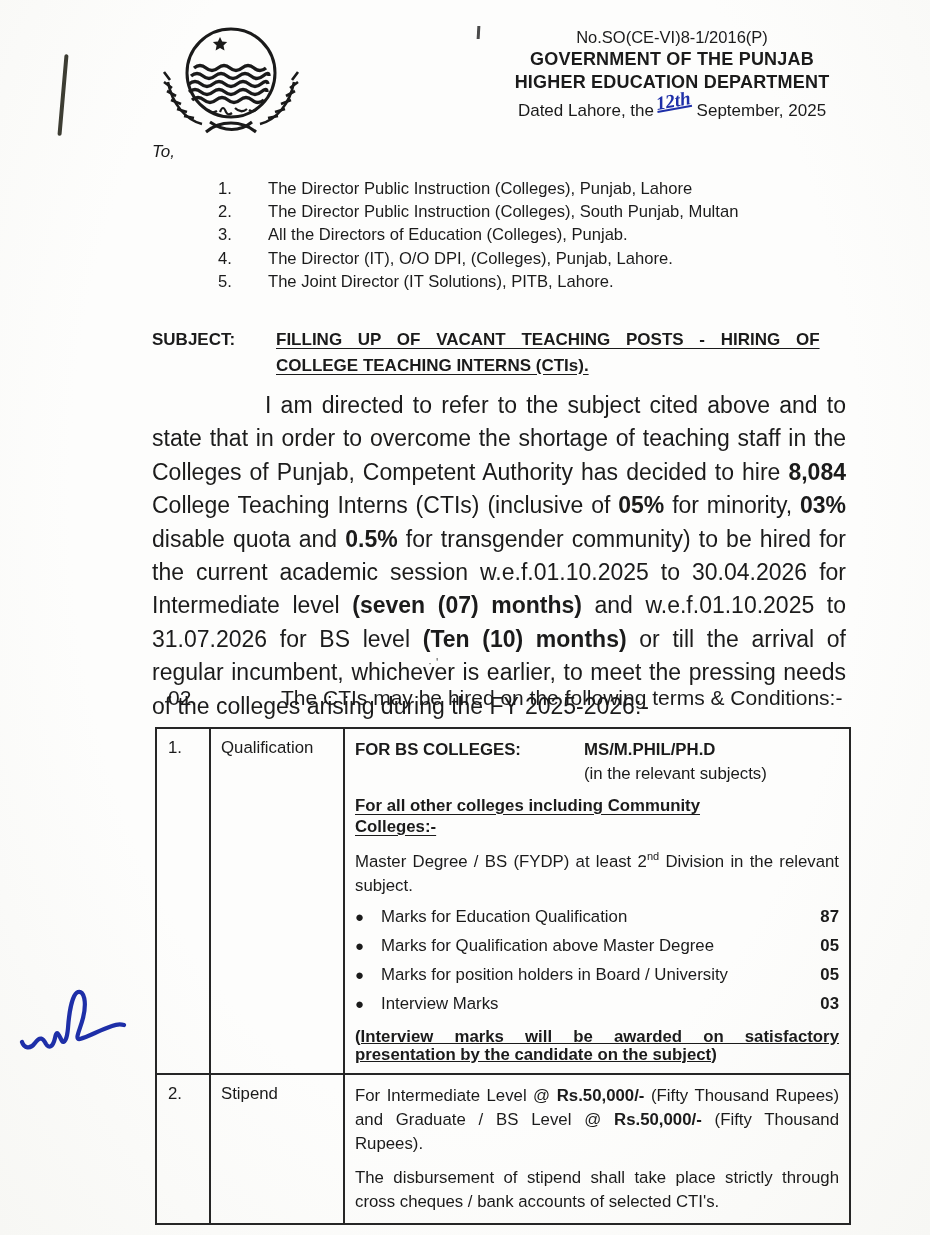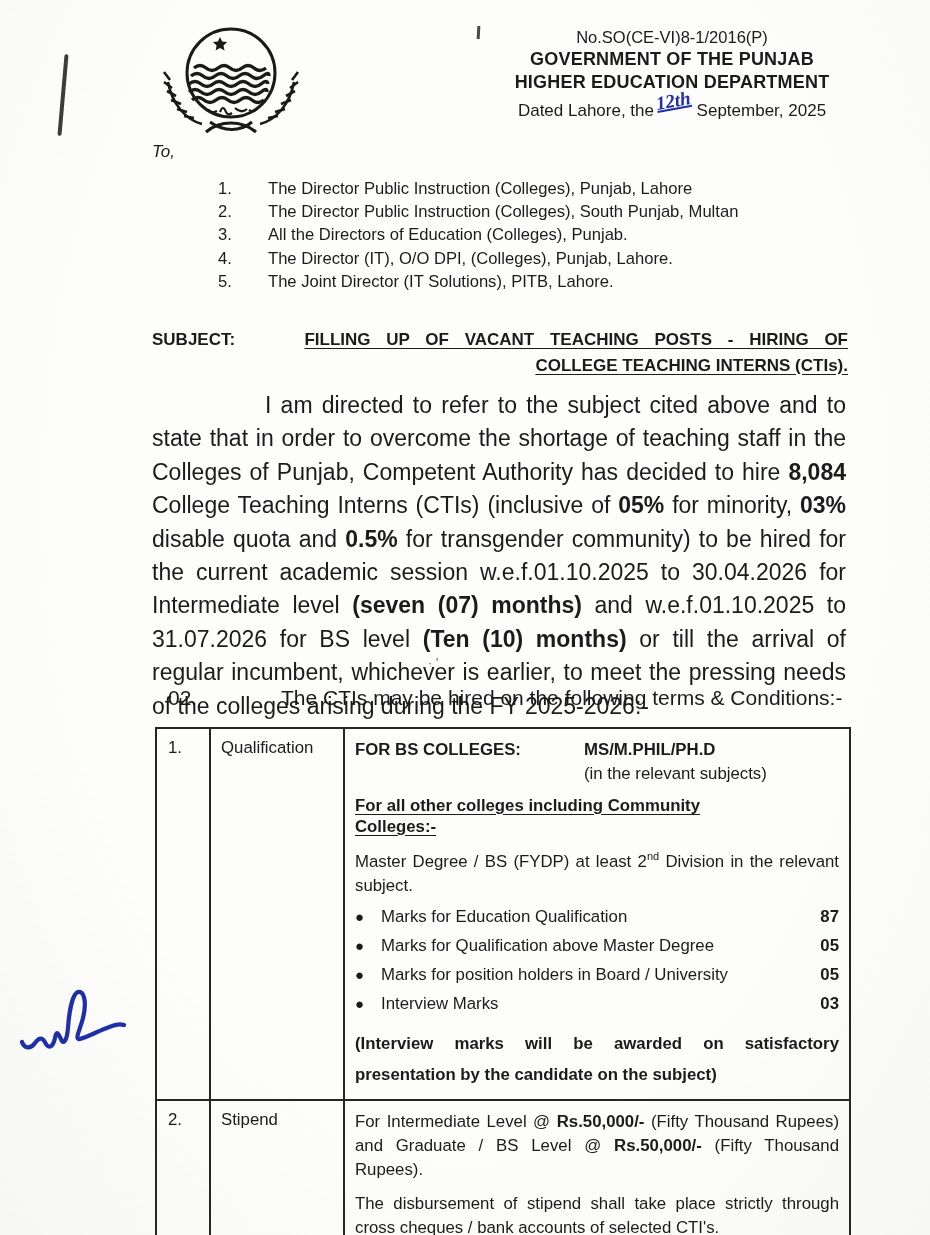--- a/index.html
+++ b/index.html
@@ -28,21 +28,21 @@
     transform:translateY(-9px) rotate(-10deg);margin:0 1px 0 2px;
     border-bottom:2px solid #1e2fa8;line-height:14px;
   }
   .to{left:152px;top:142px;font-size:17px;font-style:italic;}
   .recips{left:218px;top:177px;width:650px;font-size:16.6px;}
   .recip{display:flex;line-height:23.2px;}
   .recip .no{width:50px;flex:0 0 50px;}
   
   .subj{left:152px;top:327px;width:696px;display:flex;}
   .subj .lbl{flex:0 0 124px;font-weight:bold;font-size:17px;line-height:25.5px;}
-  .subj .txt{flex:1;font-weight:bold;font-size:17px;line-height:25.5px;text-decoration:underline;text-underline-offset:3px;text-align:right;}
+  .subj .txt{flex:1;font-weight:bold;font-size:17px;line-height:25.5px;text-decoration:underline;text-underline-offset:3px;}
   .subj .l1{word-spacing:11px;}
   
   .para1{left:152px;top:389px;width:694px;font-size:23px;line-height:33.4px;text-align:justify;text-indent:113px;}
   .para2{left:168px;top:686px;width:700px;display:flex;font-size:21px;}
   .para2 .no{flex:0 0 113px;}
   
   .tbl{
     left:155px;top:727px;width:692px;
     display:grid;grid-template-columns:52px 134px 1fr;
     border:2.5px solid #262626;font-size:16.8px;
@@ -57,21 +57,21 @@
   .bsline .k{flex:0 0 205px;}
   .bsv .sub{font-weight:normal;}
   .subhead{margin-top:9px;font-weight:bold;text-decoration:underline;text-underline-offset:3px;line-height:21px;max-width:422px;}
   .degree{margin-top:7px;text-align:justify;line-height:24px;}
   .degree sup{font-size:11px;}
   .bullets{margin-top:9px;}
   .bullet-row{display:flex;align-items:baseline;line-height:20px;margin-bottom:9px;}
   .bullet-row .dot{flex:0 0 26px;font-size:15px;}
   .bullet-row .bl{flex:1;}
   .bullet-row .bv{flex:0 0 42px;text-align:right;font-weight:bold;}
-  .note{font-weight:bold;text-align:justify;line-height:31px;margin-top:14px;}
+  .note{font-weight:bold;text-align:justify;line-height:18px;margin-top:14px;text-decoration:underline;}
   .stip-p{text-align:justify;line-height:24px;}
   .stip-p + .stip-p{margin-top:10px;}
   
   .sig{left:14px;top:980px;width:120px;height:92px;}
 </style>
 </head>
 <body>
 
 <div class="page">
 

